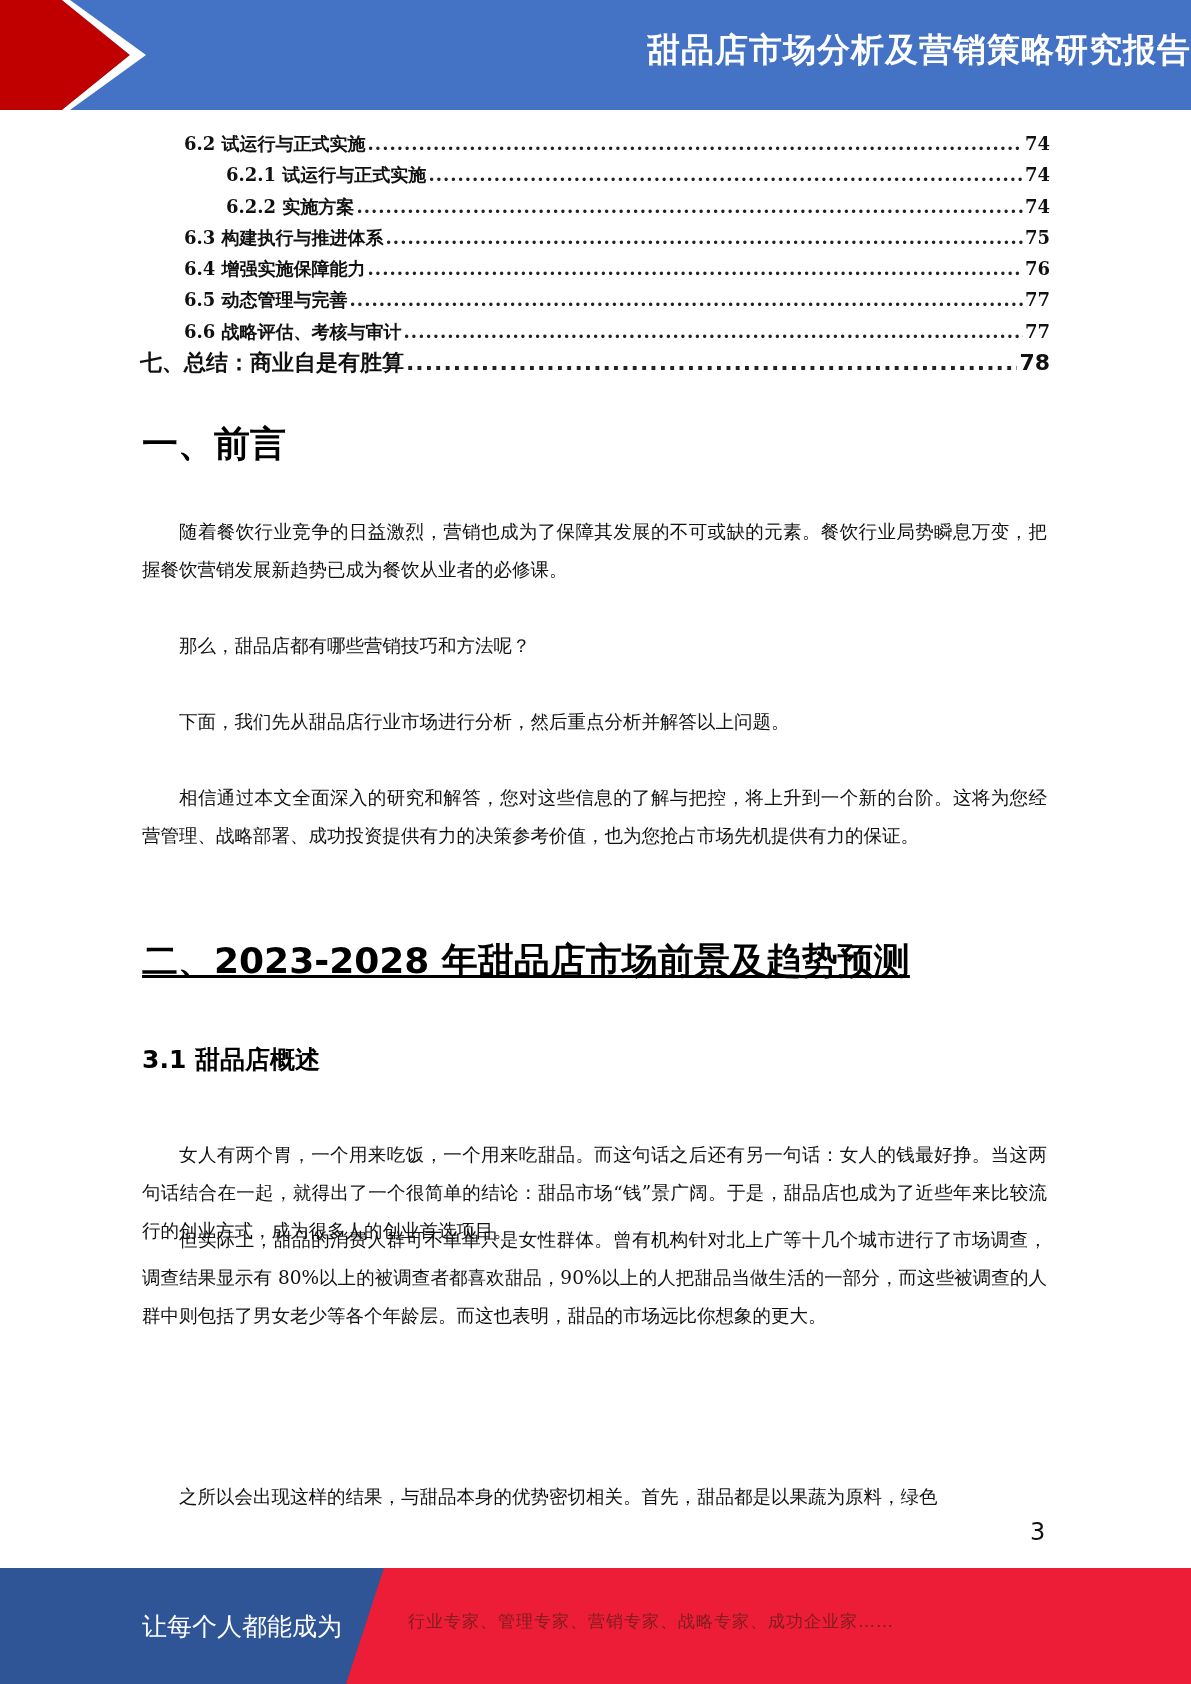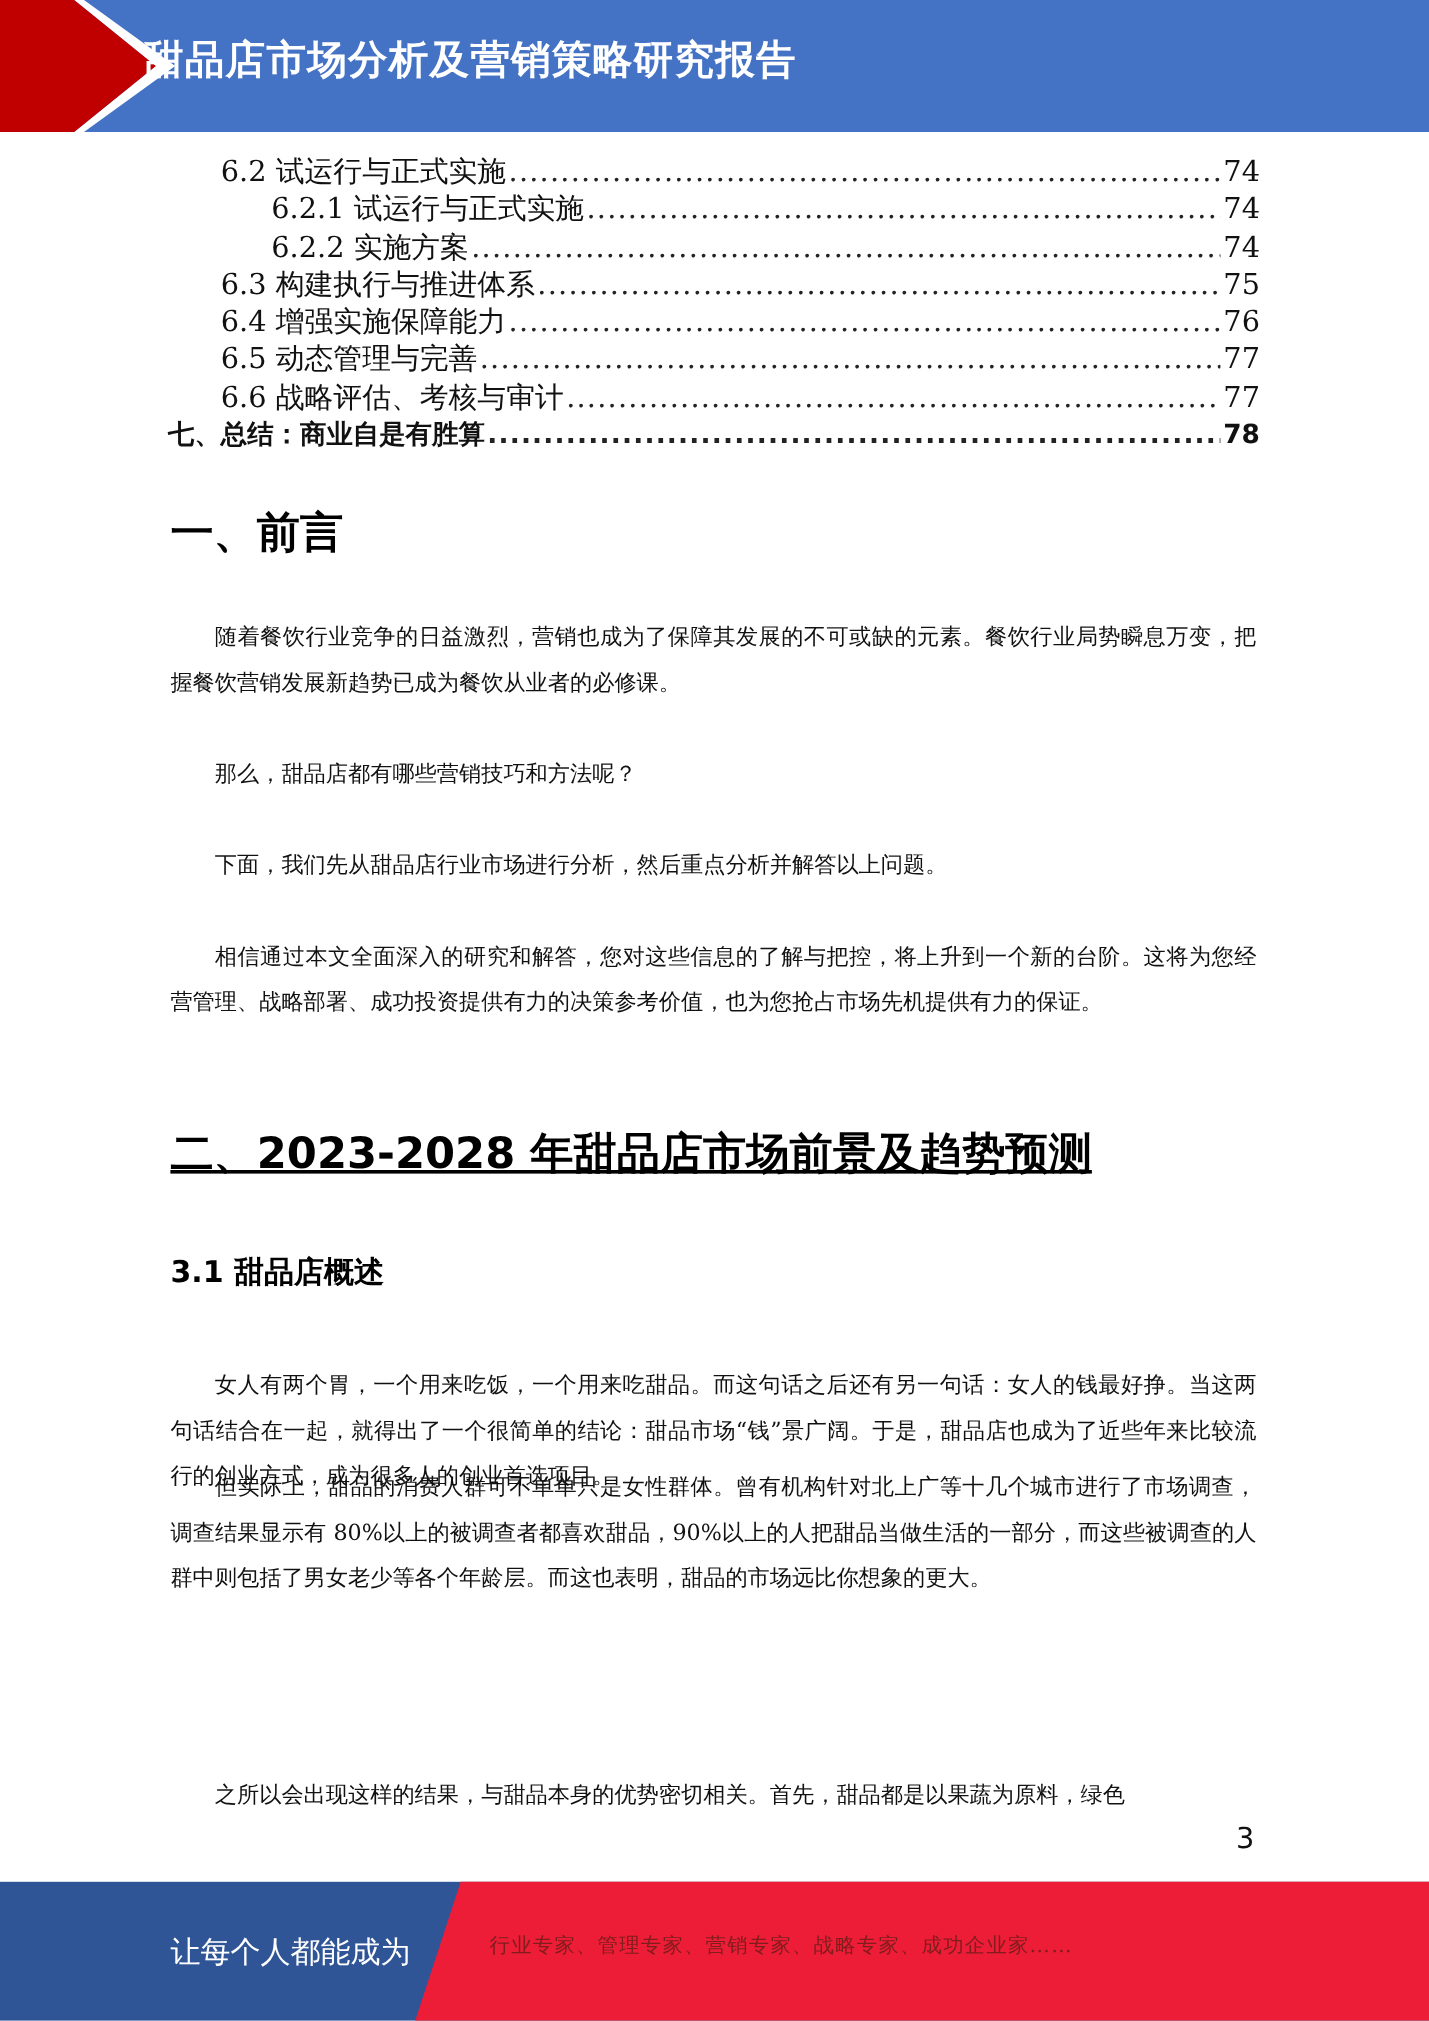--- a/index.html
+++ b/index.html
@@ -2,27 +2,27 @@
 <html><head>
   <meta charset="utf-8">
   <style>
     html, body { margin: 0; padding: 0; background: #ffffff; }
     body { width: 1191px; height: 1684px; position: relative; overflow: hidden;
            font-family: "DejaVu Serif", "Liberation Serif", serif; color: #111; }
 
     
     .header { position: absolute; left: 0; top: 0; width: 1191px; height: 110px; background: #4472c4; }
     .header-arrow { position: absolute; left: 0; top: 0; width: 160px; height: 110px; }
-    .header-title { position: absolute; left: 0; right: 0; top: 28px; text-align: left;
+    .header-title { position: absolute; left: 0; right: 0; top: 28px; text-align: right;
                     padding-left: 120px; font-family: "DejaVu Sans", "Liberation Sans", sans-serif;
                     font-size: 33px; font-weight: bold; color: #ffffff; letter-spacing: 1px; }
 
     
     .toc { position: absolute; left: 140px; top: 128px; width: 910px; }
-    .toc-row { display: flex; align-items: baseline; height: 31.3px; font-size: 24px; line-height: 31.3px; white-space: nowrap; }
+    .toc-row { display: flex; align-items: baseline; height: 31.3px; font-size: 18px; line-height: 31.3px; white-space: nowrap; font-weight: bold; }
     .toc-row.l2 { padding-left: 44px; }
     .toc-row.l3 { padding-left: 86px; justify-content: space-between; }
     .toc-row.l1 { font-weight: bold; font-family: "DejaVu Sans", "Liberation Sans", sans-serif; font-size: 22px; }
     .toc-label { flex: 0 0 auto; }
     .toc-dots { flex: 1 1 auto; overflow: hidden; margin: 0 2px; letter-spacing: 1px; color: #222; }
     .toc-dots::before { content: "................................................................................................................................................................................................................................"; }
     .toc-page { flex: 0 0 auto; }
 
     
     .h1 { position: absolute; left: 142px; font-family: "DejaVu Sans", "Liberation Sans", sans-serif;

